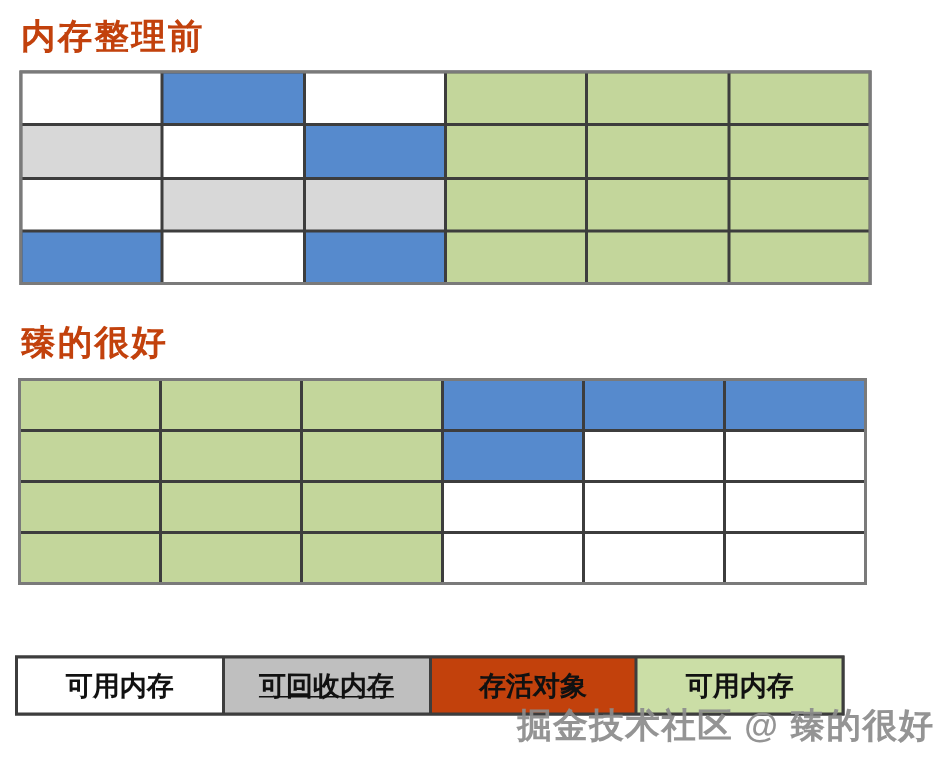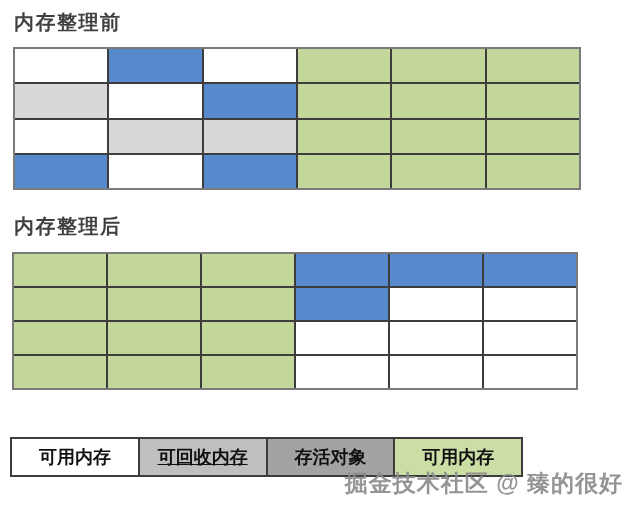--- a/index.html
+++ b/index.html
@@ -4,40 +4,40 @@
 <style>
   html,body{margin:0;padding:0;}
   body{
     width:626px;height:510px;background:#ffffff;
     font-family:"Liberation Serif","DejaVu Serif",serif;
   }
   *{box-sizing:border-box;}
   .stage{position:relative;width:626px;height:510px;overflow:hidden;background:#ffffff;}
 
   .sec-title{
-    position:absolute;font-size:20px;font-weight:700;color:#404040;
+    position:absolute;font-size:23px;font-weight:700;color:#c2410c;
     letter-spacing:1.5px;white-space:nowrap;
   }
   #title-before{left:14px;top:9px;}
   #title-after{left:14px;top:213px;}
 
   .mem-grid{
     position:absolute;display:grid;
     grid-template-columns:repeat(6,1fr);
     grid-template-rows:repeat(4,1fr);
     gap:2px;
     background:var(--grid-line,#3d3d3d);
     border:2px solid var(--grid-outer,#7a7a7a);
   }
   #grid-before{left:13px;top:47px;width:568px;height:143px;}
   #grid-after{left:12px;top:252px;width:566px;height:138px;}
   .cell{width:100%;height:100%;}
 
   .legend{
-    position:absolute;left:10px;top:437px;width:513px;height:40px;
+    position:absolute;left:10px;top:437px;width:553px;height:40px;
     display:grid;grid-template-columns:repeat(4,1fr);gap:2px;
     background:var(--grid-line,#3d3d3d);
     border:2px solid var(--grid-line,#3d3d3d);
   }
   .legend-cell{
     display:flex;align-items:center;justify-content:center;
     font-size:18px;font-weight:700;color:#111;white-space:nowrap;
   }
 
   .watermark{
@@ -74,21 +74,21 @@
       <div class="cell" style="background: rgb(195, 214, 155);"></div>
       <div class="cell" style="background: rgb(195, 214, 155);"></div>
       <div class="cell" style="background: rgb(86, 138, 205);"></div>
       <div class="cell" style="background: rgb(255, 255, 255);"></div>
       <div class="cell" style="background: rgb(86, 138, 205);"></div>
       <div class="cell" style="background: rgb(195, 214, 155);"></div>
       <div class="cell" style="background: rgb(195, 214, 155);"></div>
       <div class="cell" style="background: rgb(195, 214, 155);"></div>
     </div>
 
-  <div class="sec-title" id="title-after">内存整理后</div>
+  <div class="sec-title" id="title-after">臻的很好</div>
 
   <div class="mem-grid" id="grid-after">
       <div class="cell" style="background: rgb(195, 214, 155);"></div>
       <div class="cell" style="background: rgb(195, 214, 155);"></div>
       <div class="cell" style="background: rgb(195, 214, 155);"></div>
       <div class="cell" style="background: rgb(86, 138, 205);"></div>
       <div class="cell" style="background: rgb(86, 138, 205);"></div>
       <div class="cell" style="background: rgb(86, 138, 205);"></div>
       <div class="cell" style="background: rgb(195, 214, 155);"></div>
       <div class="cell" style="background: rgb(195, 214, 155);"></div>
@@ -110,21 +110,21 @@
       <div class="cell" style="background: rgb(255, 255, 255);"></div>
     </div>
 
   <div class="legend">
     <div class="legend-cell" style="background: rgb(255, 255, 255);">
       <span>可用内存</span>
     </div>
     <div class="legend-cell" style="background: rgb(191, 191, 191); text-decoration: underline;">
       <span>可回收内存</span>
     </div>
-    <div class="legend-cell" style="background: #a3a3a3;">
+    <div class="legend-cell" style="background: #c2410c;">
       <span>存活对象</span>
     </div>
     <div class="legend-cell" style="background: rgb(203, 222, 166);">
       <span>可用内存</span>
     </div>
   </div>
 
   <div class="watermark">掘金技术社区 @ 臻的很好</div>
 
 </div>

